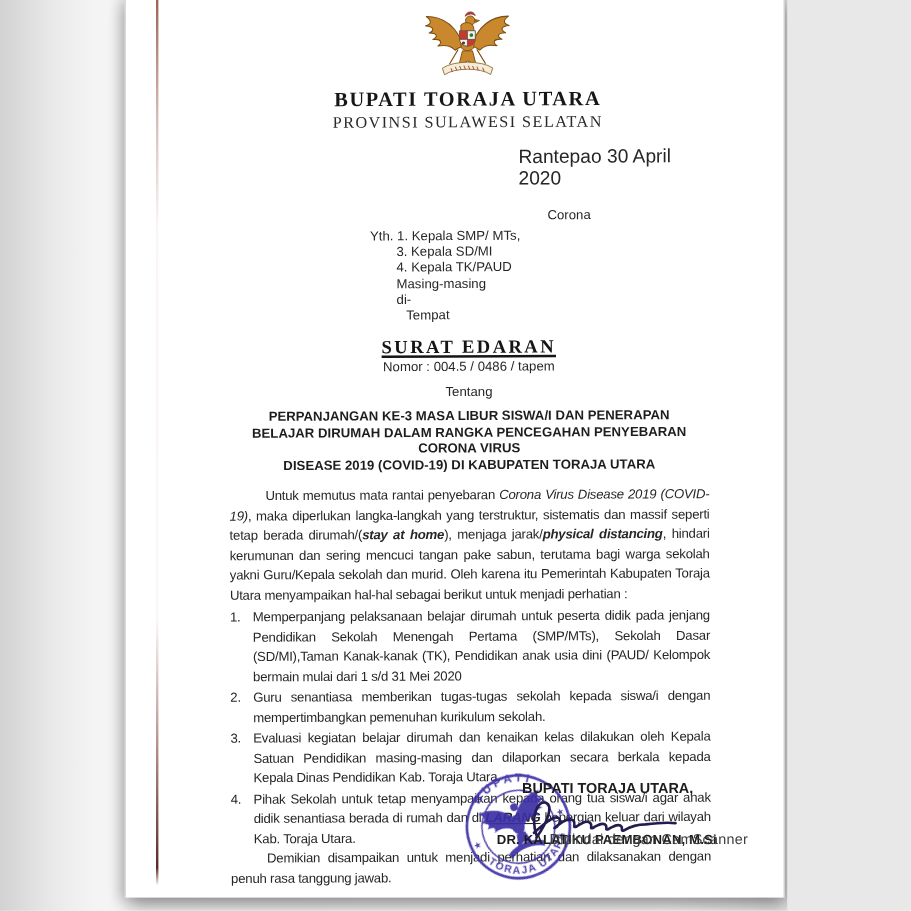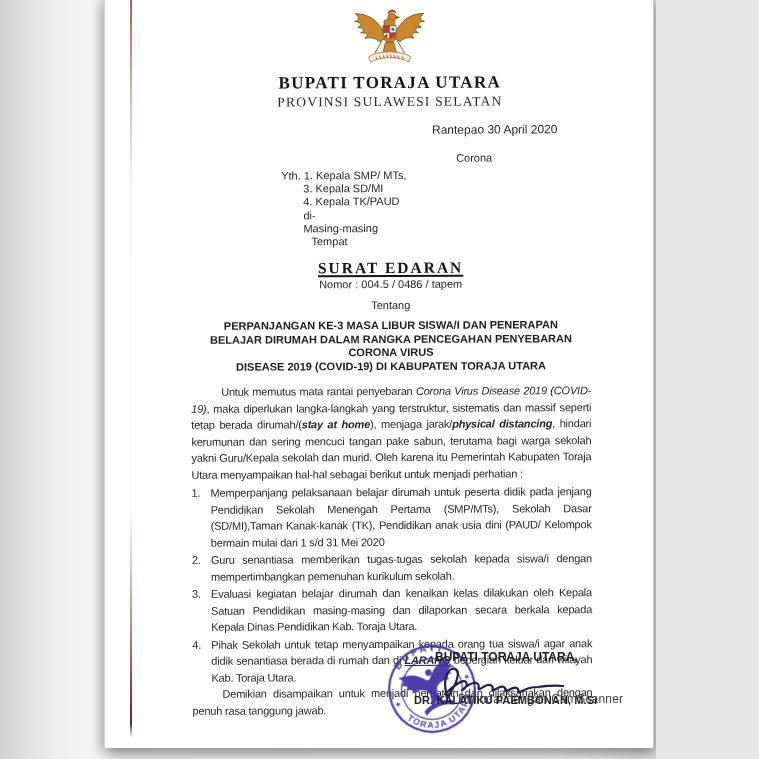--- a/index.html
+++ b/index.html
@@ -31,23 +31,23 @@
     color:#262626; transform:rotate(-.25deg);
   }
 
   
   .letterhead { text-align:center; padding-top:6px; }
   .emblem { display:block; margin:0 auto; }
   .office  { font-family:"Liberation Serif", serif; font-weight:bold; font-size:17px; letter-spacing:1.3px; color:#161616; margin-top:3px; }
   .province{ font-family:"Liberation Serif", serif; font-size:13.5px; letter-spacing:1.2px; color:#2a2a2a; margin-top:1px; }
 
   
-  .dateline { margin:13px 0 0 242px; font-size:12px; }
+  .dateline { margin:13px 0 0 242px; font-size:16px; }
   .kepada   { margin:15px 0 0 266px; font-size:11px; }
-  .address  { margin:5px 0 0 91px; font-size:11px; line-height:13.2px; }
+  .address  { margin:5px 0 0 118px; font-size:11px; line-height:13.2px; }
   .address .ind  { padding-left:22px; }
   .address .ind2 { padding-left:30px; }
 
   
   .se-block { text-align:center; margin-top:11px; }
   .doc-type {
     font-family:"Liberation Serif", serif; font-weight:bold; font-size:15.5px;
     letter-spacing:2px; color:#151515;
     text-decoration:underline; text-underline-offset:2px; text-decoration-thickness:1.5px;
   }
@@ -112,22 +112,22 @@
         <div class="province">PROVINSI SULAWESI SELATAN</div>
       </div>
 
       <div class="dateline">Rantepao 30 April  2020</div>
 
       <div class="kepada">Corona</div>
       <div class="address">
         <div>Yth. 1. Kepala  SMP/ MTs,</div>
         <div class="ind">3. Kepala  SD/MI</div>
         <div class="ind">4. Kepala TK/PAUD</div>
+        <div class="ind">Masing-masing</div>
         <div class="ind">di-</div>
-        <div class="ind">Masing-masing</div>
         <div class="ind2">Tempat</div>
       </div>
 
       <div class="se-block">
         <div class="doc-type">SURAT EDARAN</div>
         <div class="doc-number">Nomor : 004.5 / 0486 / tapem</div>
       </div>
       <div class="tentang">Tentang</div>
       <div class="doc-title">
         <div>PERPANJANGAN  KE-3 MASA LIBUR SISWA/I DAN PENERAPAN</div>

